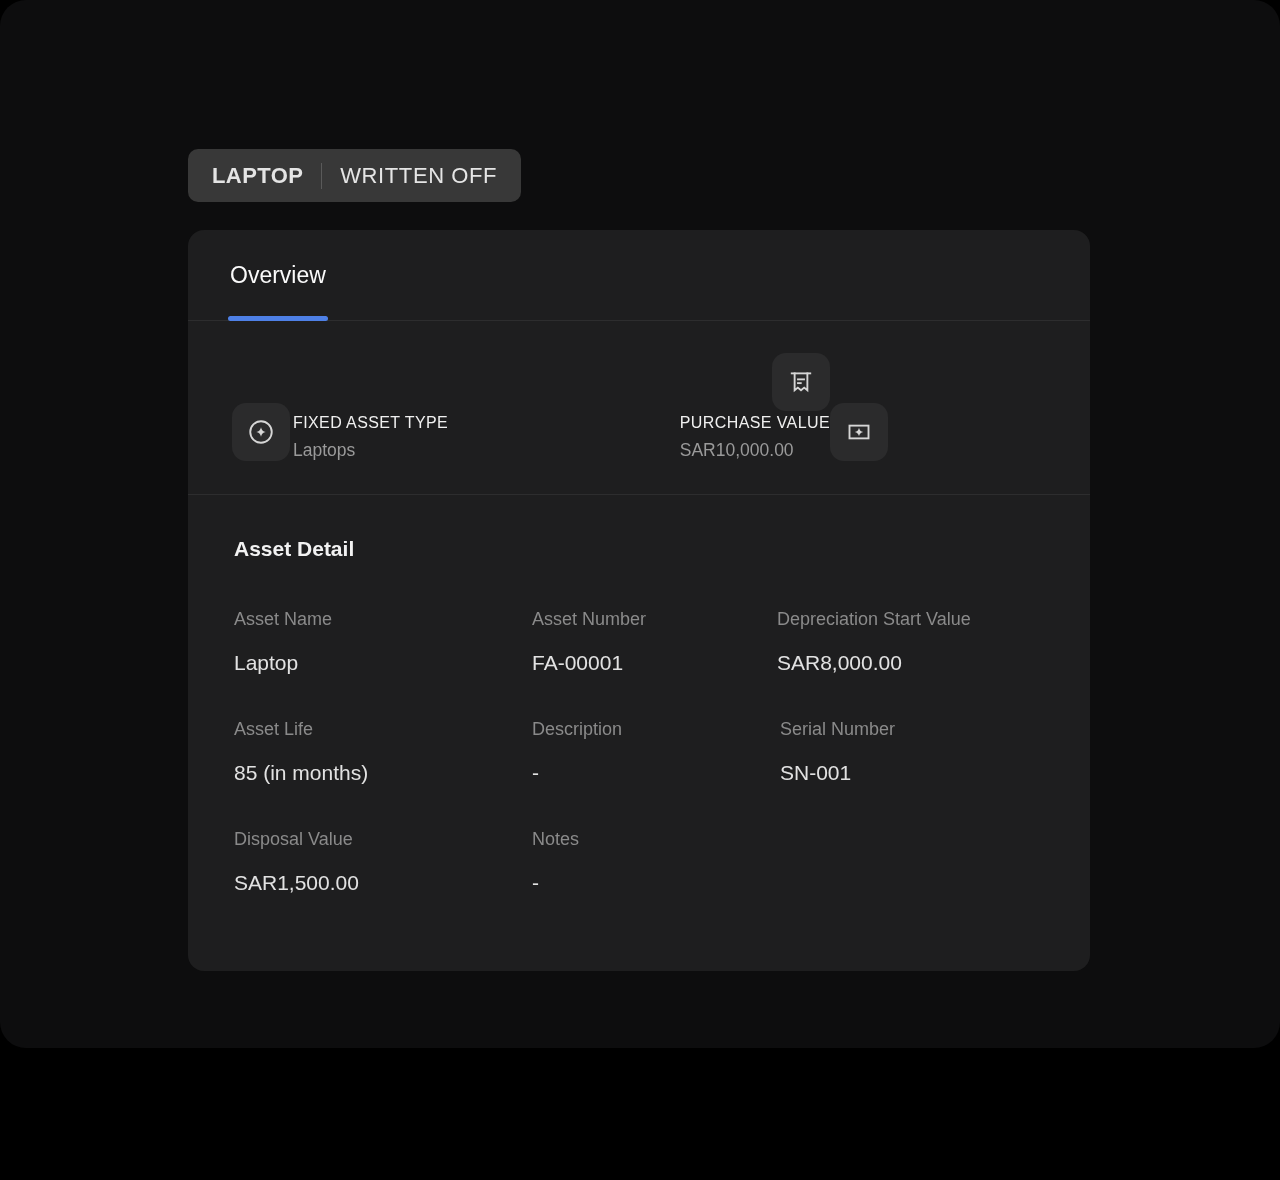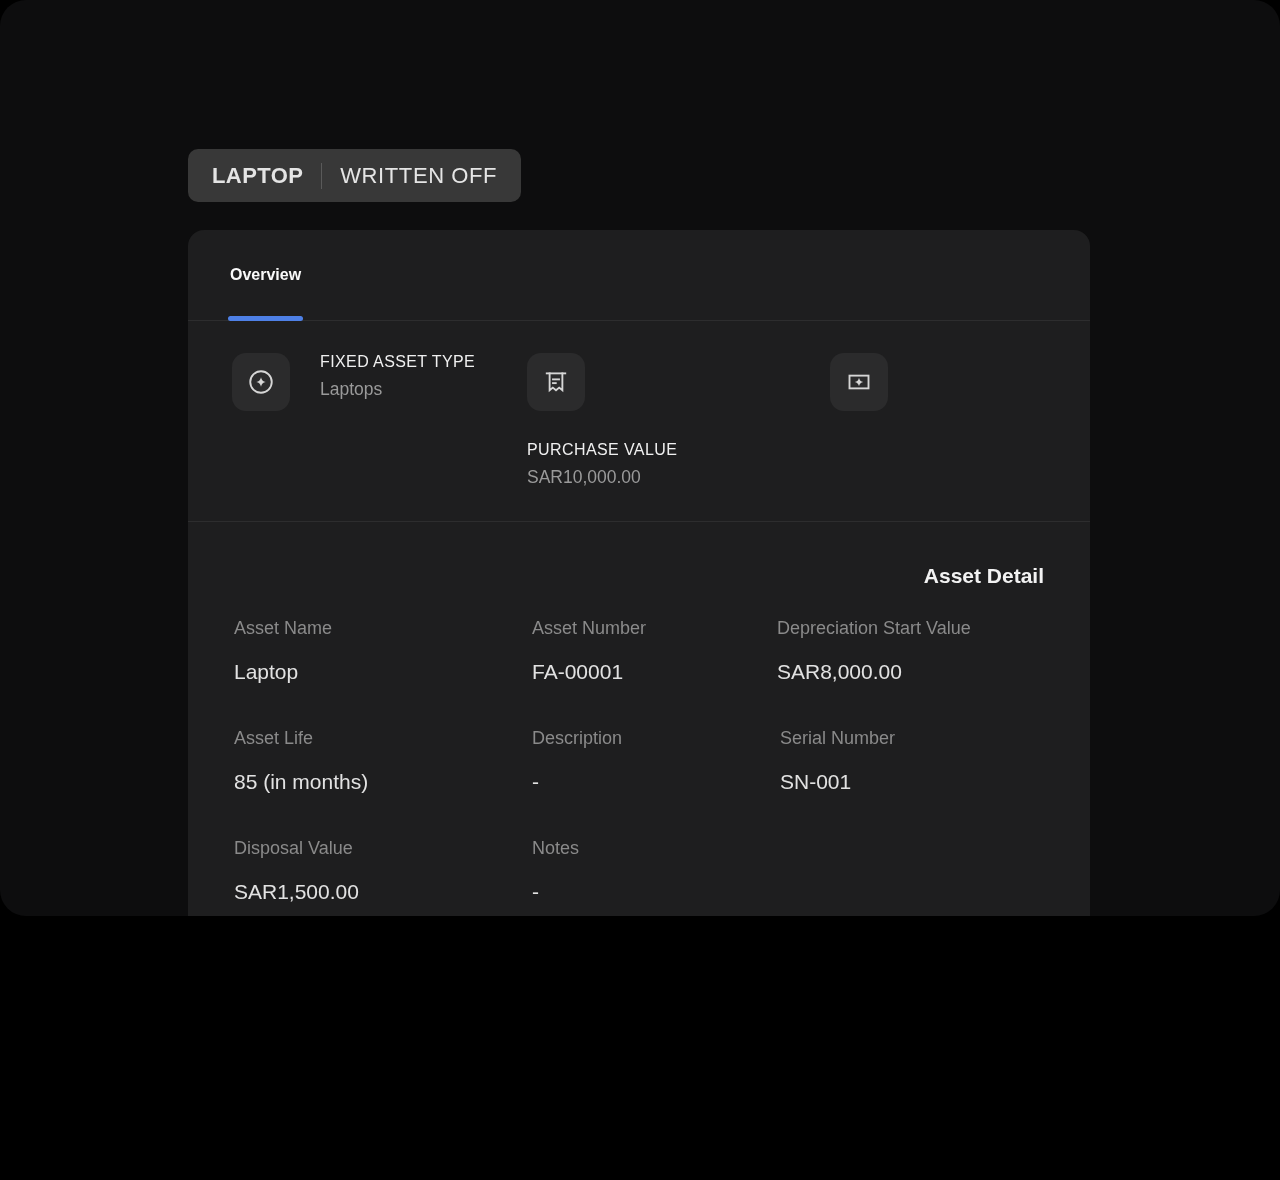--- a/index.html
+++ b/index.html
@@ -14,21 +14,21 @@
     --text-dim:#8a8a8a;
     --tab-inactive:#5c5c5e;
   }
   *{margin:0;padding:0;box-sizing:border-box;}
   html,body{background:#000;}
   body{
     font-family:"Liberation Sans","DejaVu Sans",sans-serif;
     -webkit-font-smoothing:antialiased;
   }
   .stage{
-    width:1280px;height:916px;
+    width:1280px;height:1048px;
     background:var(--page-bg);
     border-radius:26px;
     position:relative;
     overflow:hidden;
   }
   .content{
     position:absolute;left:188px;top:149px;width:902px;
   }
   
   .chip{
@@ -59,37 +59,37 @@
   .tabbar{
     display:flex;align-items:stretch;
     height:91px;
     padding-left:42px;
     border-bottom:1px solid var(--divider);
     gap:40px;
   }
   .tab{
     display:flex;align-items:center;
     position:relative;
-    font-size:16px;font-weight:700;
+    font-size:23px;font-weight:400;
     color:var(--tab-inactive);
     cursor:pointer;
   }
   .tab.active{color:#fafafa;}
   .tab.active::after{
     content:"";position:absolute;left:-2px;right:-2px;bottom:-1px;
     height:5px;background:var(--accent);border-radius:3px;
   }
   
   .stats{
     display:flex;
     padding:32px 44px 33px 44px;
     border-bottom:1px solid var(--divider);
   }
   .stat{
-    display:flex;align-items:flex-start;gap:30px;
+    display:flex;align-items:flex-end;gap:3px;
     flex:0 0 auto;
   }
   .stat:nth-child(1){width:295px;}
   .stat:nth-child(2){width:303px;flex-direction:column;}
   .stat-icon{
     width:58px;height:58px;flex:0 0 58px;
     background:var(--tile-bg);
     border-radius:14px;
     display:flex;align-items:center;justify-content:center;
   }
@@ -100,22 +100,21 @@
   }
   .stat-value{
     color:var(--text-mid);font-size:17.5px;font-weight:400;white-space:nowrap;
   }
   
   .detail{
     padding:42px 46px 76px 46px;
   }
   .detail-heading{
     color:#f2f2f2;font-size:21px;font-weight:700;
-    margin-bottom:30px;
-    text-align:right;
+    margin-bottom:48px;
   }
   .fields{
     display:grid;
     grid-template-columns:298px 245px 1fr;
     row-gap:44px;
   }
   .field-label{
     color:var(--text-dim);font-size:18px;font-weight:400;
     margin-bottom:21px;white-space:nowrap;
   }

